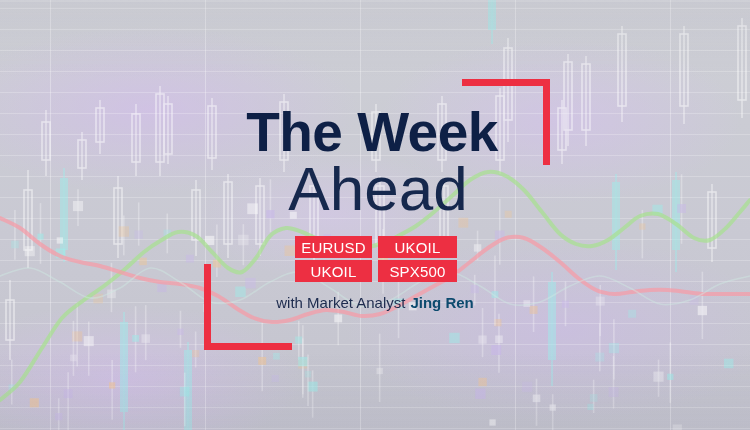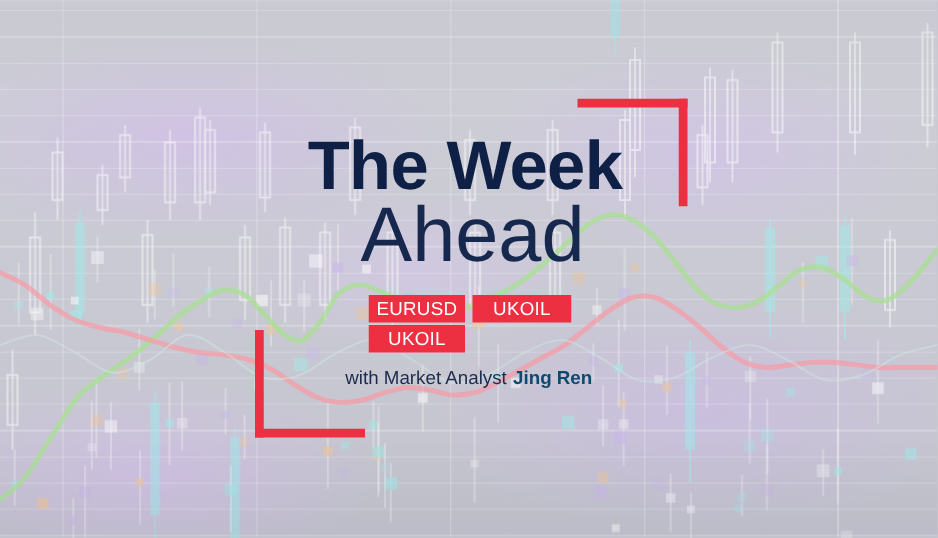--- a/index.html
+++ b/index.html
@@ -347,20 +347,21 @@
 
     <div id="title-block">
       <div id="title-line1">The Week</div>
       <div id="title-line2">Ahead</div>
     </div>
 
     <div id="badges">
       <span class="badge">EURUSD</span>
       <span class="badge">UKOIL</span>
       <span class="badge">UKOIL</span>
+      <span class="badge">SPX500</span>
     </div>
 
     <div id="byline">
       <span>with Market Analyst</span><span class="name">Jing Ren</span>
     </div>
 
   </div>
 </div>
 
 </body></html>

